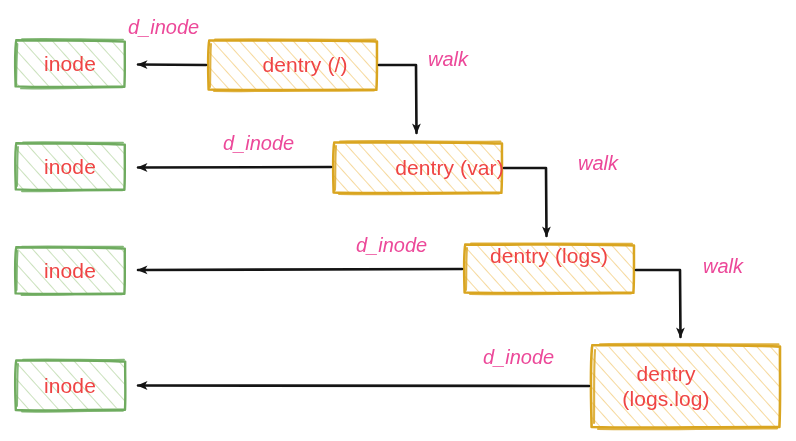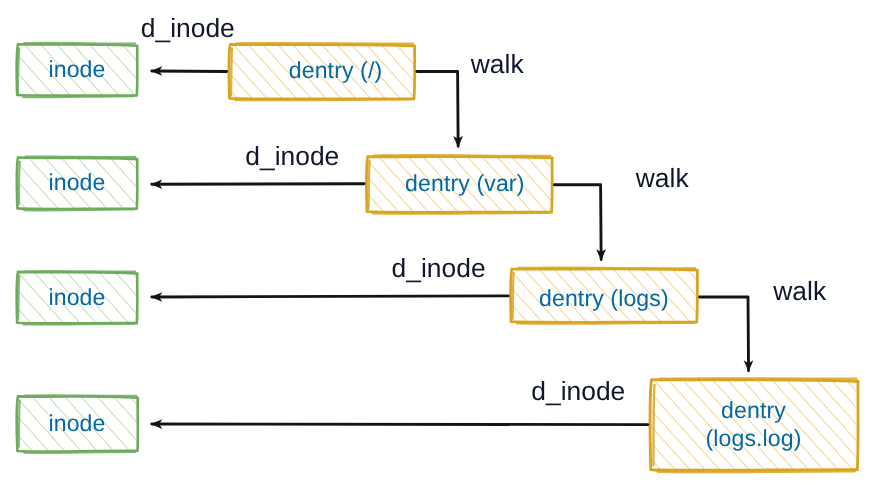--- a/index.html
+++ b/index.html
@@ -25,36 +25,37 @@
     top: 0;
     width: 796px;
     height: 441px;
   }
   .node-label {
     position: absolute;
     display: flex;
     align-items: center;
     justify-content: center;
     flex-direction: column;
-    color: #0369a1;
+    color: #ef4444;
     font-family: "Liberation Sans", sans-serif;
     font-size: 21px;
     line-height: 25px;
     letter-spacing: 0.1px;
     text-align: center;
     pointer-events: none;
     white-space: nowrap;
   }
   .edge-label {
     position: absolute;
-    color: #0f172a;
+    color: #ec4899;
     font-family: "Liberation Sans", sans-serif;
-    font-size: 24px;
+    font-size: 20px;
     line-height: 22px;
     white-space: nowrap;
+    font-style: italic;
   }
 </style>
 </head>
 <body>
 
 <div id="diagram-root">
 
   <svg id="sketch-svg" viewBox="0 0 796 441">
     <defs>
       <marker id="arrowhead" markerWidth="12" markerHeight="10" refX="10" refY="5" orient="auto" markerUnits="userSpaceOnUse">
@@ -153,27 +154,27 @@
   <div class="node-label" style="left:14px; top:246px; width:112px; height:49px;">
     <span>inode</span>
   </div>
   <div class="node-label" style="left:14px; top:359px; width:112px; height:52px;">
     <span>inode</span>
   </div>
 
   <div class="node-label" style="left:207px; top:39px; width:196px; height:51px;">
     <span>dentry (/)</span>
   </div>
-  <div class="node-label" style="left:332px; top:141px; width:181px; height:52px;">
+  <div class="node-label" style="left:332px; top:141px; width:181px; height:52px;padding-left:27px;">
     <span>dentry (var)</span>
   </div>
-  <div class="node-label" style="left:463px; top:248px; width:172px; height:46px;">
+  <div class="node-label" style="left:463px; top:232px; width:172px; height:46px;">
     <span>dentry (logs)</span>
   </div>
-  <div class="node-label" style="left:590px; top:344px; width:190px; height:84px;">
+  <div class="node-label" style="left:571px; top:344px; width:190px; height:84px;">
     <span>dentry</span>
     <span>(logs.log)</span>
   </div>
 
   <div class="edge-label" style="left:128px; top:16px;">d_inode</div>
   <div class="edge-label" style="left:223px; top:132px;">d_inode</div>
   <div class="edge-label" style="left:356px; top:234px;">d_inode</div>
   <div class="edge-label" style="left:483px; top:346px;">d_inode</div>
 
   <div class="edge-label" style="left:428px; top:48px;">walk</div>

